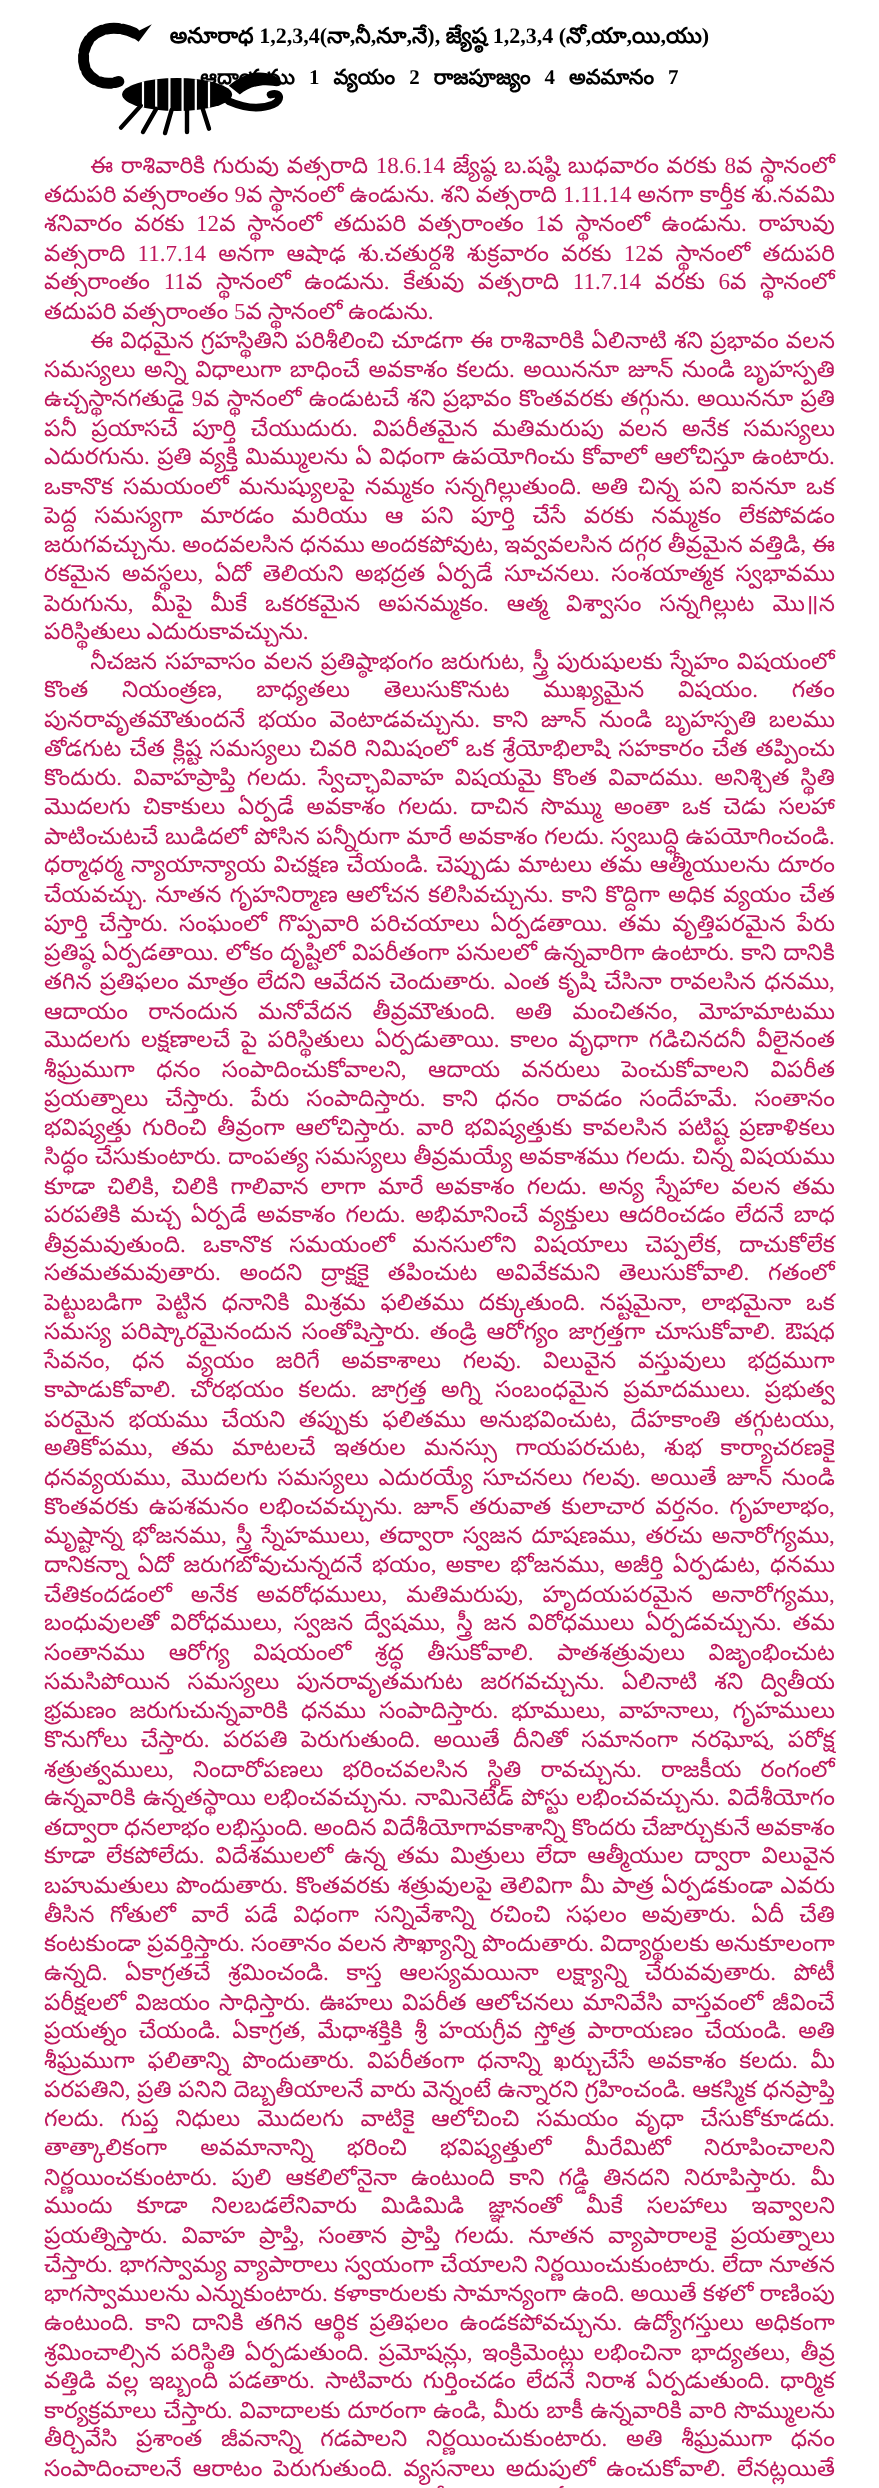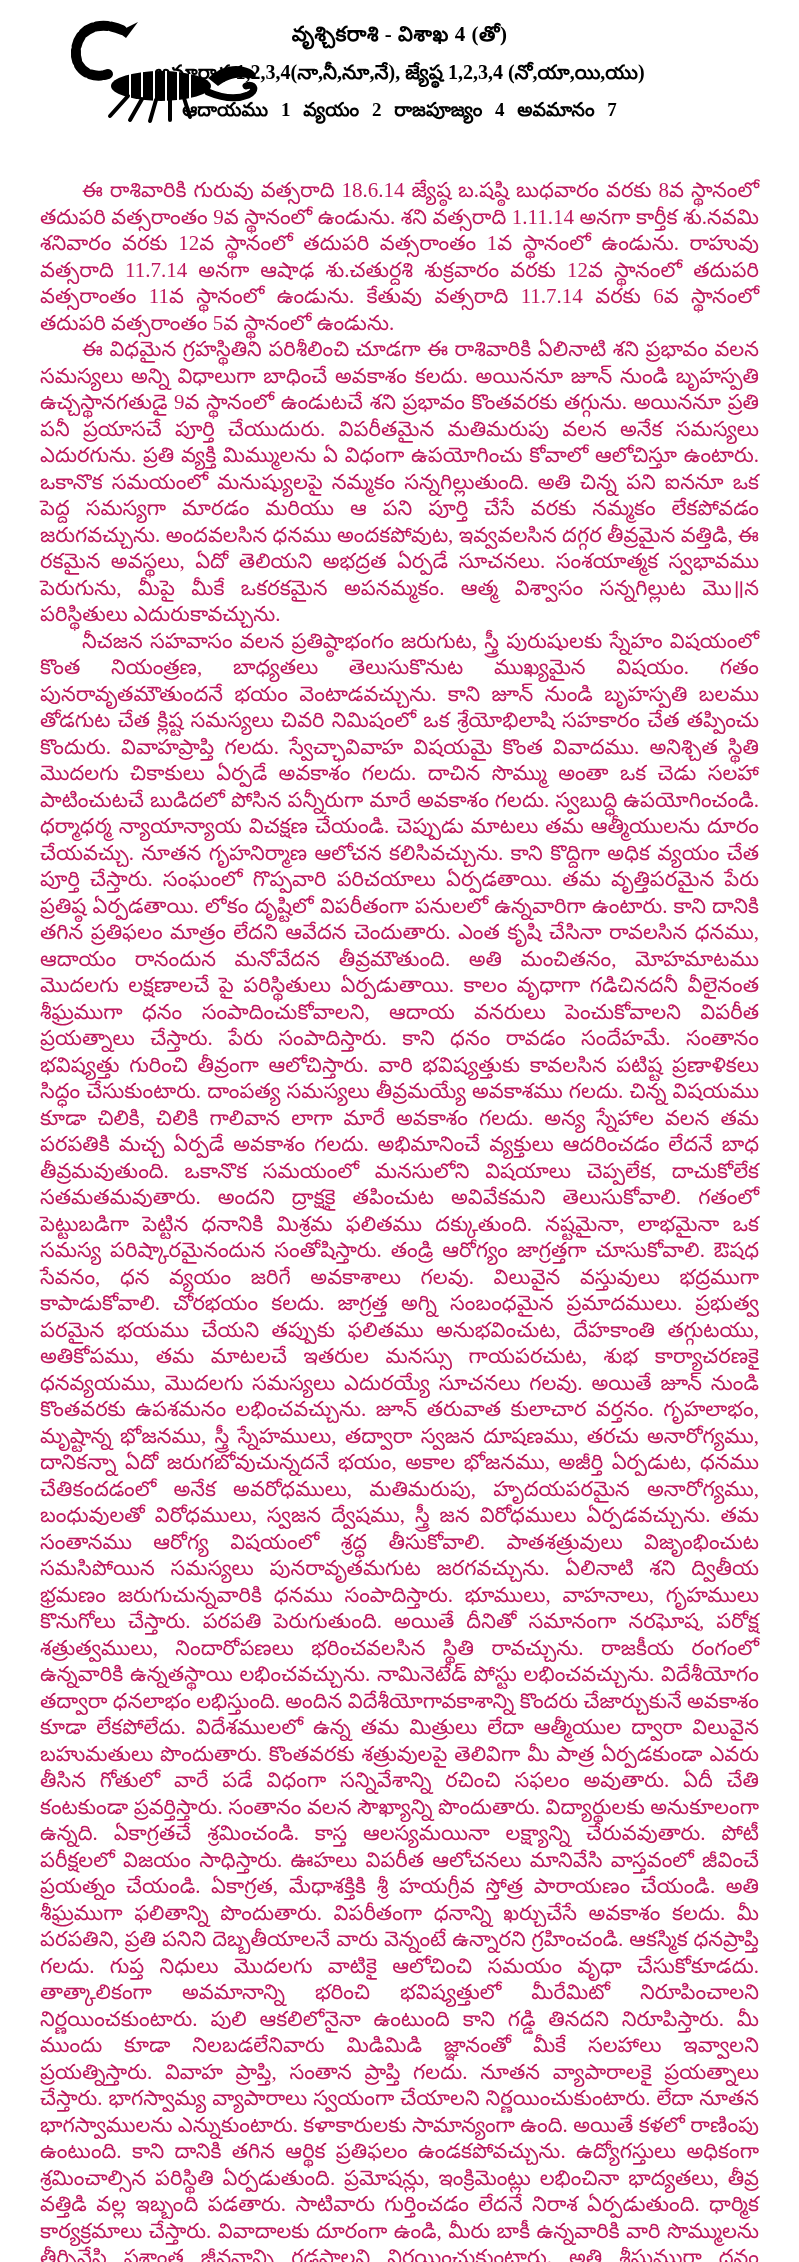--- a/index.html
+++ b/index.html
@@ -59,21 +59,20 @@
 
       <path d="M70 80 L52 100 M84 83 L72 104 M98 84 L92 105 M112 84 L112 104 M126 82 L132 101" fill="none" stroke="#000" stroke-width="4" stroke-linecap="round"></path>
 
       <path d="M150 62 C164 50 178 47 192 53 C200 57 200 64 190 62 C180 60 168 63 160 70 Z" fill="#000"></path>
 
       <path d="M150 76 C164 82 178 84 190 79 C199 75 197 67 188 70" fill="none" stroke="#000" stroke-width="7" stroke-linecap="round"></path>
     </svg>
   </div>
 
   <div class="header">
-    <div class="line1">వృశ్చికరాశి - విశాఖ 4 (తో)</div>
     <div class="line2">అనూరాధ 1,2,3,4(నా,నీ,నూ,నే), జ్యేష్ఠ 1,2,3,4 (నో,యా,యి,యు)</div>
     <div class="line3">ఆదాయము 1  వ్యయం 2  రాజపూజ్యం 4  అవమానం 7</div>
   </div>
 
   <div class="body-text">
     <p>ఈ రాశివారికి గురువు వత్సరాది 18.6.14 జ్యేష్ఠ బ.షష్ఠి బుధవారం వరకు 8వ స్థానంలో తదుపరి వత్సరాంతం 9వ స్థానంలో ఉండును. శని వత్సరాది 1.11.14 అనగా కార్తీక శు.నవమి శనివారం వరకు 12వ స్థానంలో తదుపరి వత్సరాంతం 1వ స్థానంలో ఉండును. రాహువు వత్సరాది 11.7.14 అనగా ఆషాఢ శు.చతుర్దశి శుక్రవారం వరకు 12వ స్థానంలో తదుపరి వత్సరాంతం 11వ స్థానంలో ఉండును. కేతువు వత్సరాది 11.7.14 వరకు 6వ స్థానంలో తదుపరి వత్సరాంతం 5వ స్థానంలో ఉండును.</p>
     <p>ఈ విధమైన గ్రహస్థితిని పరిశీలించి చూడగా ఈ రాశివారికి ఏలినాటి శని ప్రభావం వలన సమస్యలు అన్ని విధాలుగా బాధించే అవకాశం కలదు. అయిననూ జూన్ నుండి బృహస్పతి ఉచ్చస్థానగతుడై 9వ స్థానంలో ఉండుటచే శని ప్రభావం కొంతవరకు తగ్గును. అయిననూ ప్రతి పనీ ప్రయాసచే పూర్తి చేయుదురు. విపరీతమైన మతిమరుపు వలన అనేక సమస్యలు ఎదురగును. ప్రతి వ్యక్తి మిమ్ములను ఏ విధంగా ఉపయోగించు కోవాలో ఆలోచిస్తూ ఉంటారు. ఒకానొక సమయంలో మనుష్యులపై నమ్మకం సన్నగిల్లుతుంది. అతి చిన్న పని ఐననూ ఒక పెద్ద సమస్యగా మారడం మరియు ఆ పని పూర్తి చేసే వరకు నమ్మకం లేకపోవడం జరుగవచ్చును. అందవలసిన ధనము అందకపోవుట, ఇవ్వవలసిన దగ్గర తీవ్రమైన వత్తిడి, ఈ రకమైన అవస్థలు, ఏదో తెలియని అభద్రత ఏర్పడే సూచనలు. సంశయాత్మక స్వభావము పెరుగును, మీపై మీకే ఒకరకమైన అపనమ్మకం.  ఆత్మ విశ్వాసం సన్నగిల్లుట మొ॥న పరిస్థితులు ఎదురుకావచ్చును.</p>
     <p>నీచజన సహవాసం వలన ప్రతిష్ఠాభంగం జరుగుట, స్త్రీ పురుషులకు స్నేహం విషయంలో కొంత నియంత్రణ, బాధ్యతలు తెలుసుకొనుట ముఖ్యమైన విషయం. గతం పునరావృతమౌతుందనే భయం వెంటాడవచ్చును. కాని జూన్ నుండి బృహస్పతి బలము తోడగుట చేత క్లిష్ట సమస్యలు చివరి నిమిషంలో ఒక శ్రేయోభిలాషి సహకారం చేత తప్పించు కొందురు. వివాహప్రాప్తి గలదు. స్వేచ్ఛావివాహ విషయమై కొంత వివాదము. అనిశ్చిత స్థితి మొదలగు చికాకులు ఏర్పడే అవకాశం గలదు. దాచిన సొమ్ము అంతా ఒక చెడు సలహా పాటించుటచే బుడిదలో పోసిన పన్నీరుగా మారే అవకాశం గలదు. స్వబుద్ధి ఉపయోగించండి. ధర్మాధర్మ న్యాయాన్యాయ విచక్షణ చేయండి. చెప్పుడు మాటలు తమ ఆత్మీయులను దూరం చేయవచ్చు. నూతన గృహనిర్మాణ ఆలోచన కలిసివచ్చును. కాని కొద్దిగా అధిక వ్యయం చేత పూర్తి చేస్తారు. సంఘంలో గొప్పవారి పరిచయాలు ఏర్పడతాయి. తమ వృత్తిపరమైన పేరు ప్రతిష్ఠ ఏర్పడతాయి. లోకం దృష్టిలో విపరీతంగా పనులలో ఉన్నవారిగా ఉంటారు. కాని దానికి తగిన ప్రతిఫలం మాత్రం లేదని ఆవేదన చెందుతారు. ఎంత కృషి చేసినా రావలసిన ధనము, ఆదాయం రానందున మనోవేదన తీవ్రమౌతుంది. అతి మంచితనం, మోహమాటము మొదలగు లక్షణాలచే పై పరిస్థితులు ఏర్పడుతాయి. కాలం వృధాగా గడిచినదనీ వీలైనంత శీఘ్రముగా ధనం సంపాదించుకోవాలని, ఆదాయ వనరులు పెంచుకోవాలని విపరీత ప్రయత్నాలు చేస్తారు. పేరు సంపాదిస్తారు. కాని ధనం రావడం సందేహమే. సంతానం భవిష్యత్తు గురించి తీవ్రంగా ఆలోచిస్తారు. వారి భవిష్యత్తుకు కావలసిన పటిష్ట ప్రణాళికలు సిద్ధం చేసుకుంటారు. దాంపత్య సమస్యలు తీవ్రమయ్యే అవకాశము గలదు. చిన్న విషయము కూడా చిలికి, చిలికి గాలివాన లాగా మారే అవకాశం గలదు. అన్య స్నేహాల వలన తమ పరపతికి మచ్చ ఏర్పడే అవకాశం గలదు. అభిమానించే వ్యక్తులు ఆదరించడం లేదనే బాధ తీవ్రమవుతుంది. ఒకానొక సమయంలో మనసులోని విషయాలు చెప్పలేక, దాచుకోలేక సతమతమవుతారు. అందని ద్రాక్షకై తపించుట అవివేకమని తెలుసుకోవాలి. గతంలో పెట్టుబడిగా పెట్టిన ధనానికి మిశ్రమ ఫలితము దక్కుతుంది. నష్టమైనా, లాభమైనా ఒక సమస్య పరిష్కారమైనందున సంతోషిస్తారు. తండ్రి ఆరోగ్యం జాగ్రత్తగా చూసుకోవాలి. ఔషధ సేవనం, ధన వ్యయం జరిగే అవకాశాలు గలవు. విలువైన వస్తువులు భద్రముగా కాపాడుకోవాలి. చోరభయం కలదు. జాగ్రత్త అగ్ని సంబంధమైన ప్రమాదములు. ప్రభుత్వ పరమైన భయము చేయని తప్పుకు ఫలితము అనుభవించుట, దేహకాంతి తగ్గుటయు, అతికోపము, తమ మాటలచే ఇతరుల మనస్సు గాయపరచుట, శుభ కార్యాచరణకై ధనవ్యయము, మొదలగు సమస్యలు ఎదురయ్యే సూచనలు గలవు. అయితే జూన్ నుండి కొంతవరకు ఉపశమనం లభించవచ్చును. జూన్ తరువాత కులాచార వర్తనం. గృహలాభం, మృష్టాన్న భోజనము, స్త్రీ స్నేహములు, తద్వారా స్వజన దూషణము, తరచు అనారోగ్యము, దానికన్నా ఏదో జరుగబోవుచున్నదనే భయం, అకాల భోజనము, అజీర్తి ఏర్పడుట, ధనము చేతికందడంలో అనేక అవరోధములు, మతిమరుపు, హృదయపరమైన అనారోగ్యము, బంధువులతో విరోధములు, స్వజన ద్వేషము, స్త్రీ జన విరోధములు ఏర్పడవచ్చును. తమ సంతానము ఆరోగ్య విషయంలో శ్రద్ధ తీసుకోవాలి. పాతశత్రువులు విజృంభించుట సమసిపోయిన సమస్యలు పునరావృతమగుట జరగవచ్చును. ఏలినాటి శని ద్వితీయ భ్రమణం జరుగుచున్నవారికి ధనము సంపాదిస్తారు. భూములు, వాహనాలు, గృహములు కొనుగోలు చేస్తారు. పరపతి పెరుగుతుంది. అయితే దీనితో సమానంగా నరఘోష, పరోక్ష శత్రుత్వములు, నిందారోపణలు భరించవలసిన స్థితి రావచ్చును. రాజకీయ రంగంలో ఉన్నవారికి ఉన్నతస్థాయి లభించవచ్చును. నామినెటేడ్ పోస్టు లభించవచ్చును. విదేశీయోగం తద్వారా ధనలాభం లభిస్తుంది. అందిన విదేశీయోగావకాశాన్ని కొందరు చేజార్చుకునే అవకాశం కూడా లేకపోలేదు. విదేశములలో ఉన్న తమ మిత్రులు లేదా ఆత్మీయుల ద్వారా విలువైన బహుమతులు పొందుతారు. కొంతవరకు శత్రువులపై తెలివిగా మీ పాత్ర ఏర్పడకుండా ఎవరు తీసిన గోతులో వారే పడే విధంగా సన్నివేశాన్ని రచించి సఫలం అవుతారు. ఏదీ చేతి కంటకుండా ప్రవర్తిస్తారు. సంతానం వలన సౌఖ్యాన్ని పొందుతారు. విద్యార్థులకు అనుకూలంగా ఉన్నది. ఏకాగ్రతచే శ్రమించండి. కాస్త ఆలస్యమయినా లక్ష్యాన్ని చేరువవుతారు. పోటీ పరీక్షలలో విజయం సాధిస్తారు. ఊహలు విపరీత ఆలోచనలు మానివేసి వాస్తవంలో జీవించే ప్రయత్నం చేయండి. ఏకాగ్రత, మేధాశక్తికి శ్రీ హయగ్రీవ స్తోత్ర పారాయణం చేయండి. అతి శీఘ్రముగా ఫలితాన్ని పొందుతారు. విపరీతంగా ధనాన్ని ఖర్చుచేసే అవకాశం కలదు. మీ పరపతిని, ప్రతి పనిని దెబ్బతీయాలనే వారు వెన్నంటే ఉన్నారని గ్రహించండి. ఆకస్మిక ధనప్రాప్తి గలదు. గుప్త నిధులు మొదలగు వాటికై ఆలోచించి సమయం వృధా చేసుకోకూడదు. తాత్కాలికంగా అవమానాన్ని భరించి భవిష్యత్తులో మీరేమిటో నిరూపించాలని నిర్ణయించకుంటారు. పులి ఆకలిలోనైనా ఉంటుంది కాని గడ్డి తినదని నిరూపిస్తారు. మీ ముందు కూడా నిలబడలేనివారు మిడిమిడి జ్ఞానంతో మీకే సలహాలు ఇవ్వాలని ప్రయత్నిస్తారు. వివాహ ప్రాప్తి, సంతాన ప్రాప్తి గలదు. నూతన వ్యాపారాలకై ప్రయత్నాలు చేస్తారు. భాగస్వామ్య వ్యాపారాలు స్వయంగా చేయాలని నిర్ణయించుకుంటారు. లేదా నూతన భాగస్వాములను ఎన్నుకుంటారు. కళాకారులకు సామాన్యంగా ఉంది. అయితే కళలో రాణింపు ఉంటుంది. కాని దానికి తగిన ఆర్థిక ప్రతిఫలం ఉండకపోవచ్చును. ఉద్యోగస్తులు అధికంగా శ్రమించాల్సిన పరిస్థితి ఏర్పడుతుంది. ప్రమోషన్లు, ఇంక్రిమెంట్లు లభించినా భాద్యతలు, తీవ్ర వత్తిడి వల్ల ఇబ్బంది పడతారు. సాటివారు గుర్తించడం లేదనే నిరాశ ఏర్పడుతుంది. ధార్మిక కార్యక్రమాలు చేస్తారు. వివాదాలకు దూరంగా ఉండి, మీరు బాకీ ఉన్నవారికి వారి సొమ్ములను తీర్చివేసి ప్రశాంత జీవనాన్ని గడపాలని నిర్ణయించుకుంటారు. అతి శీఘ్రముగా ధనం సంపాదించాలనే ఆరాటం పెరుగుతుంది. వ్యసనాలు అదుపులో ఉంచుకోవాలి. లేనట్లయితే ఫలితం అనుభవించక తప్పదు. కుటుంబంలో అపోహలు ఏర్పడతాయి. నూతన వ్యాపార అవకాశాలు లభిస్తాయి. ఒకేసారి ఒకటి కన్నా ఎక్కువ వ్యాపార అవకాశాలు వస్తాయి. ప్రాణ మిత్రులతో అభిప్రాయ భేదాలు రాకుండా జాగ్రత్తపడండి. అయినా జరుగవలసిన నష్టం జరిగే అవకాశం గలదు. స్త్రీలకు సహజంగా ఏర్పడే కొన్ని ఆరోగ్య సమస్యలు కలవరపరుస్తాయి. గొప్పవారి పరిచయాలు ఏర్పడుతాయి. క్రొత్తగా విద్యాయోగ్యతా పత్రాలు పొందుతారు.  సంతానం వృద్ధిలోకి రావడం సంతోషపరిచే పరిణామం. శరీరానికి అనగా ముఖకాంతి తగ్గడం, నల్లమచ్చలు ఏర్పడును. తక్కువ శ్రమతో ఎక్కువ లాభాన్ని పొందాలనే ఆలోచనకు స్వస్తి పలకండి. నూతన స్నేహాలు విస్మయానికి గురిచేస్తాయి. అభద్రతా భావం వదలండి. ధార్మిక, సేవా కార్యక్రమాలు చేస్తారు. తమ పితరుల పేరుపై కొంత ధనాన్ని వెచ్చిస్తారు. ప్రేమ వ్యవహారాలకు దూరంగా ఉండండి. మొత్తం మీద ఈ రాశి వారలకు గురు గ్రహ అనుగ్రహం ఉన్నా శని తీవ్రత వల్ల కొంత అనుకూలత గలదు. సజ్జన సాంగత్యం, వికలాంగులకు ఏదేని సహాయం చతుష్పాద జంతువులకు ఆహారం, ప్రత్యేక శని స్తోత్ర పారాయణ పూజ వల్ల మేలు జరుగును.</p>
   </div>
 

